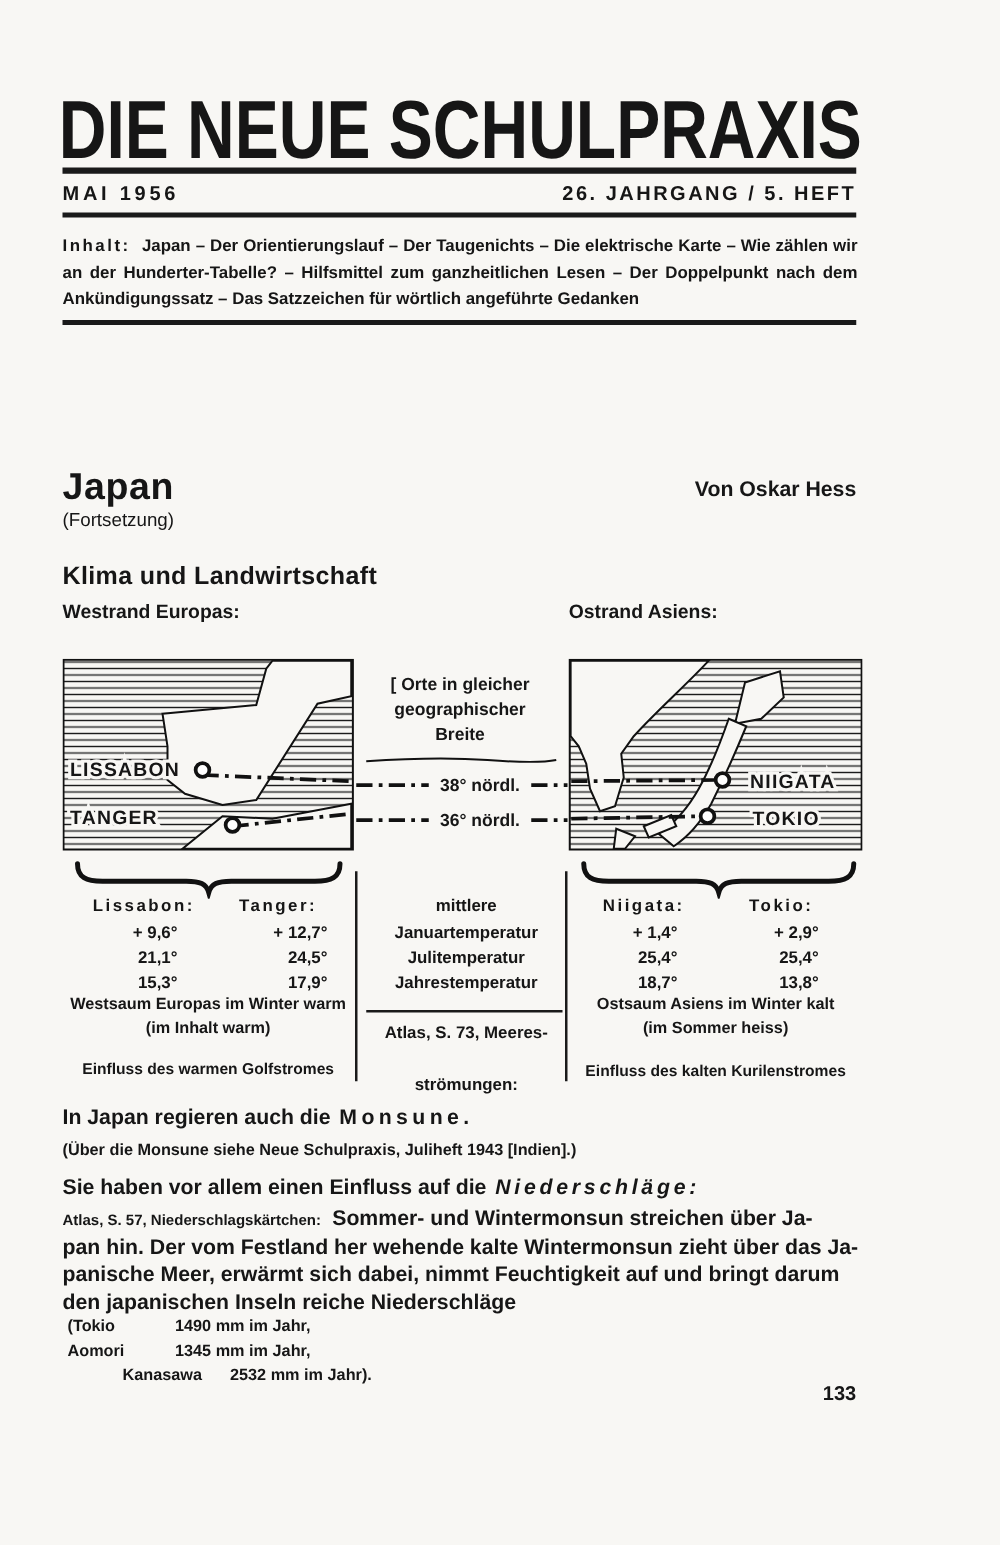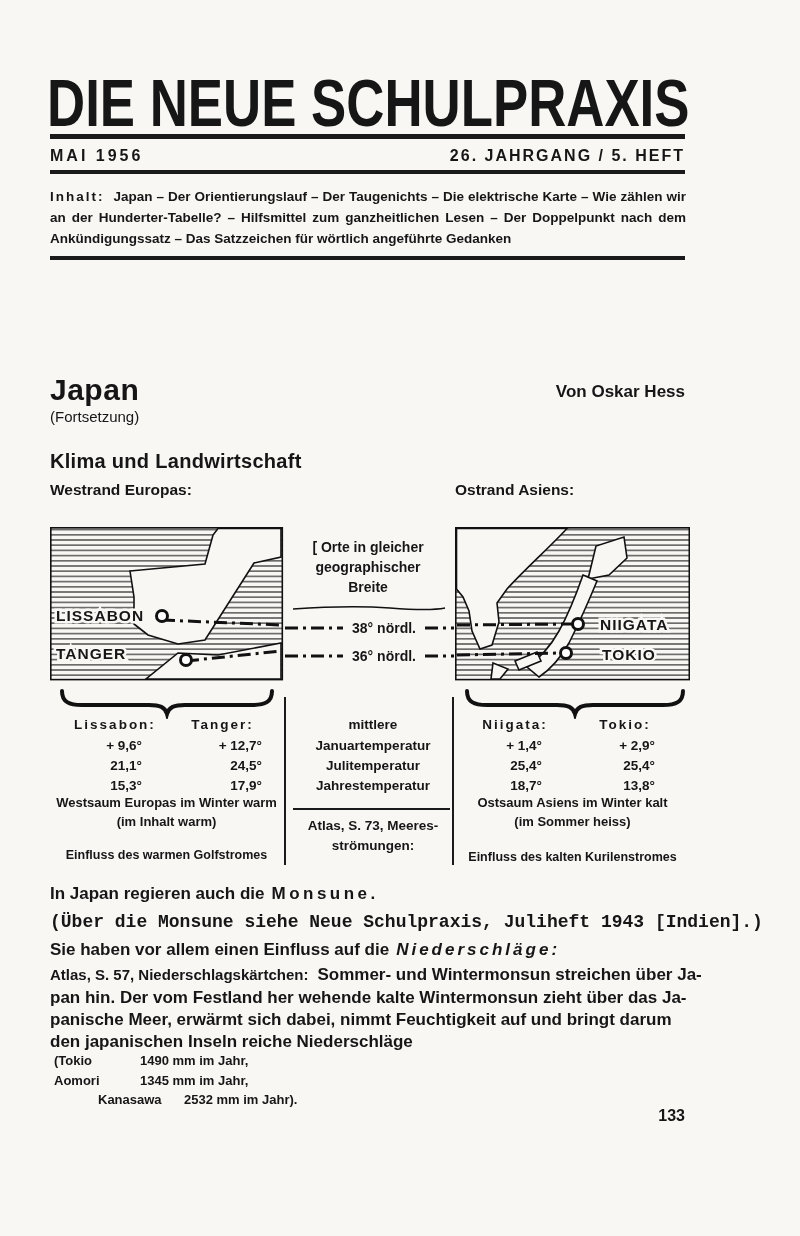--- a/index.html
+++ b/index.html
@@ -27,22 +27,22 @@
   .maplabel{paint-order:stroke;stroke:var(--paper);stroke-width:5px;font-size:15.5px;letter-spacing:1px;}
   .midtext{font-size:14px;text-anchor:middle;}
   .lattext{font-size:14px;text-anchor:middle;}
   .vline{position:absolute;width:2px;background:var(--rule);}
   .tbl{font-size:13.5px;}
   .tcol-head{letter-spacing:2px;text-align:center;}
   .tval{text-align:right;}
   .tcenter{text-align:center;}
   .body-line{font-size:17px;white-space:nowrap;}
   .spaced{letter-spacing:3.5px;margin-left:7px;}
-  .note{font-size:18px;font-family:Liberation Mono, monospace;}
-  .atlas-ref{font-size:15px;}
+  .note{font-size:13px;}
+  .atlas-ref{font-size:12px;}
   .after-ref{margin-left:9px;}
   .plist{font-size:13px;}
   .plist .city{display:inline-block;width:86px;}
   .pagenum{left:50px;top:1106px;width:635px;text-align:right;font-size:16px;}
 </style>
 </head>
 <body>
 
 <div class="page">
 
@@ -128,21 +128,21 @@
   <div class="abs tbl tcenter" style="left:50px;top:795px;width:233px;font-size:13px;">Westsaum Europas im Winter warm</div>
   <div class="abs tbl tcenter" style="left:50px;top:814px;width:233px;font-size:13px;">(im Inhalt warm)</div>
   <div class="abs tbl tcenter" style="left:50px;top:848px;width:233px;font-size:12.5px;">Einfluss des warmen Golfstromes</div>
 
   <div class="abs tbl tcenter" style="left:293px;top:717px;width:160px;">mittlere</div>
   <div class="abs tbl tcenter" style="left:293px;top:738px;width:160px;">Januartemperatur</div>
   <div class="abs tbl tcenter" style="left:293px;top:758px;width:160px;">Julitemperatur</div>
   <div class="abs tbl tcenter" style="left:293px;top:778px;width:160px;">Jahrestemperatur</div>
   <div class="abs" style="left:293px;top:808px;width:157px;height:2px;background:var(--rule);"></div>
   <div class="abs tbl tcenter" style="left:293px;top:818px;width:160px;">Atlas, S. 73, Meeres-</div>
-  <div class="abs tbl tcenter" style="left:293px;top:838px;width:160px;text-align:center;">strömungen:</div>
+  <div class="abs tbl tcenter" style="left:293px;top:860px;width:160px;text-align:center;">strömungen:</div>
 
   <div class="abs tbl tcol-head" style="left:460px;top:717px;width:110px;">Niigata:</div>
   <div class="abs tbl tcol-head" style="left:570px;top:717px;width:110px;">Tokio:</div>
   <div class="abs tbl tval" style="left:460px;top:738px;width:82px;">+  1,4°</div>
   <div class="abs tbl tval" style="left:460px;top:758px;width:82px;">25,4°</div>
   <div class="abs tbl tval" style="left:460px;top:778px;width:82px;">18,7°</div>
   <div class="abs tbl tval" style="left:565px;top:738px;width:90px;">+  2,9°</div>
   <div class="abs tbl tval" style="left:565px;top:758px;width:90px;">25,4°</div>
   <div class="abs tbl tval" style="left:565px;top:778px;width:90px;">13,8°</div>
   <div class="abs tbl tcenter" style="left:455px;top:795px;width:235px;font-size:13px;">Ostsaum Asiens im Winter kalt</div>

